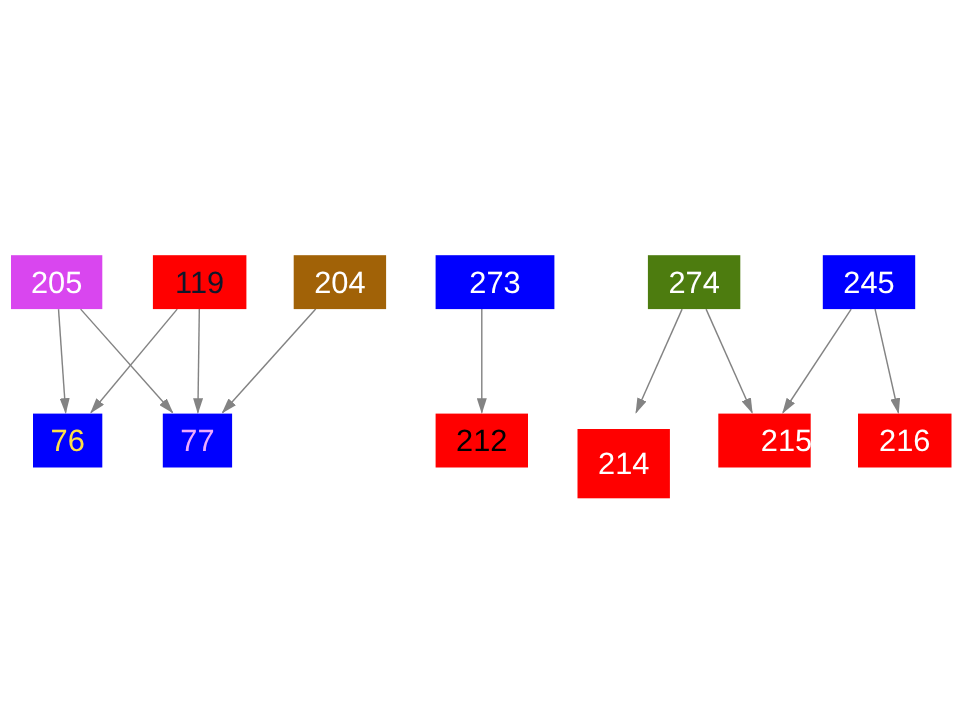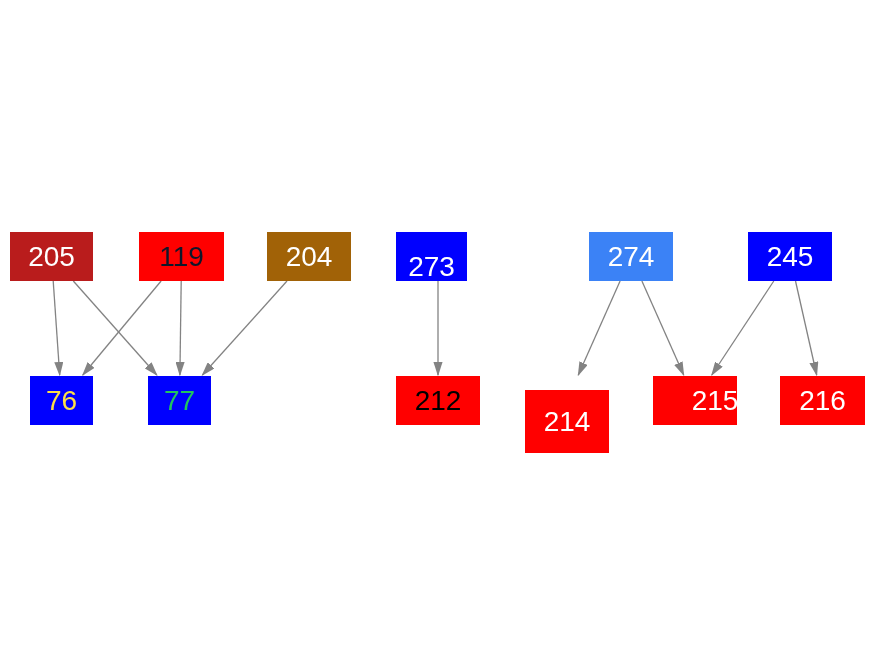--- a/index.html
+++ b/index.html
@@ -56,42 +56,42 @@
         <line x1="181.2" y1="281" x2="179.9" y2="375" stroke="#838383" stroke-width="1.3" marker-end="url(#arrowhead)"></line>
         <line x1="287.0" y1="281" x2="202.4" y2="375" stroke="#838383" stroke-width="1.3" marker-end="url(#arrowhead)"></line>
         <line x1="438.0" y1="281" x2="438.0" y2="375" stroke="#838383" stroke-width="1.3" marker-end="url(#arrowhead)"></line>
         <line x1="620.1" y1="281" x2="578.3" y2="375" stroke="#838383" stroke-width="1.3" marker-end="url(#arrowhead)"></line>
         <line x1="641.9" y1="281" x2="683.7" y2="375" stroke="#838383" stroke-width="1.3" marker-end="url(#arrowhead)"></line>
         <line x1="773.8" y1="281" x2="711.8" y2="375" stroke="#838383" stroke-width="1.3" marker-end="url(#arrowhead)"></line>
         <line x1="795.5" y1="281" x2="816.7" y2="375" stroke="#838383" stroke-width="1.3" marker-end="url(#arrowhead)"></line>
       </g>
   </svg>
   <div>
-      <div class="graph-node" style="left: 10px; top: 232px; width: 83px; height: 49px; background: #b91c1c; color: rgb(255, 255, 255);">
+      <div class="graph-node" style="left: 10px; top: 232px; width: 83px; height: 49px; background: #d946ef; color: rgb(255, 255, 255);">
         <span>205</span>
       </div>
       <div class="graph-node" style="left: 139px; top: 232px; width: 85px; height: 49px; background: rgb(255, 0, 0); color: #0f172a;">
         <span>119</span>
       </div>
       <div class="graph-node" style="left: 267px; top: 232px; width: 84px; height: 49px; background: #a16207; color: rgb(255, 255, 255);">
         <span>204</span>
       </div>
-      <div class="graph-node" style="left: 396px; top: 232px; width: 71px; height: 49px; background: rgb(0, 0, 255); color: rgb(255, 255, 255); align-items: flex-end;">
+      <div class="graph-node" style="left: 396px; top: 232px; width: 108px; height: 49px; background: rgb(0, 0, 255); color: rgb(255, 255, 255);">
         <span>273</span>
       </div>
-      <div class="graph-node" style="left: 589px; top: 232px; width: 84px; height: 49px; background: #3b82f6; color: rgb(255, 255, 255);">
+      <div class="graph-node" style="left: 589px; top: 232px; width: 84px; height: 49px; background: #4d7c0f; color: rgb(255, 255, 255);">
         <span>274</span>
       </div>
       <div class="graph-node" style="left: 748px; top: 232px; width: 84px; height: 49px; background: rgb(0, 0, 255); color: rgb(255, 255, 255); justify-content: center;">
         <span>245</span>
       </div>
       <div class="graph-node" style="left: 30px; top: 376px; width: 63px; height: 49px; background: rgb(0, 0, 255); color: #fde047;">
         <span>76</span>
       </div>
-      <div class="graph-node" style="left: 148px; top: 376px; width: 63px; height: 49px; background: rgb(0, 0, 255); color: #22c55e;">
+      <div class="graph-node" style="left: 148px; top: 376px; width: 63px; height: 49px; background: rgb(0, 0, 255); color: #f0abfc;">
         <span>77</span>
       </div>
       <div class="graph-node" style="left: 396px; top: 376px; width: 84px; height: 49px; background: rgb(255, 0, 0); color: #000000;">
         <span>212</span>
       </div>
       <div class="graph-node" style="left: 525px; top: 376px; width: 84px; height: 63px; background: rgb(255, 0, 0); color: rgb(255, 255, 255); margin-top: 14px;">
         <span>214</span>
       </div>
       <div class="graph-node" style="left: 653px; top: 376px; width: 84px; height: 49px; background: rgb(255, 0, 0); color: rgb(255, 255, 255); padding-left: 40px;">
         <span>215</span>

